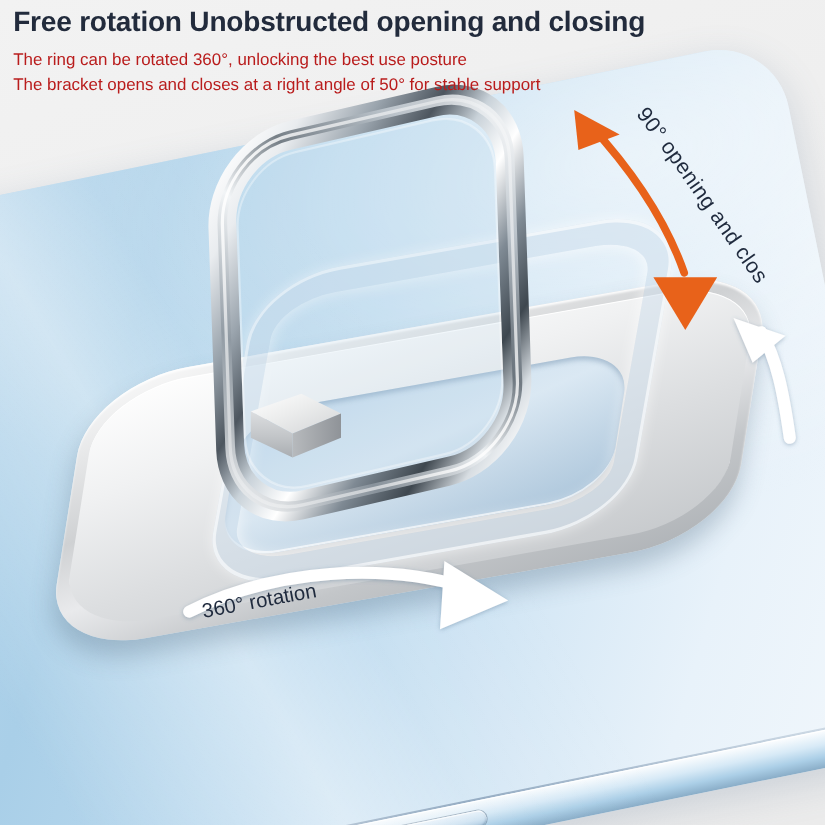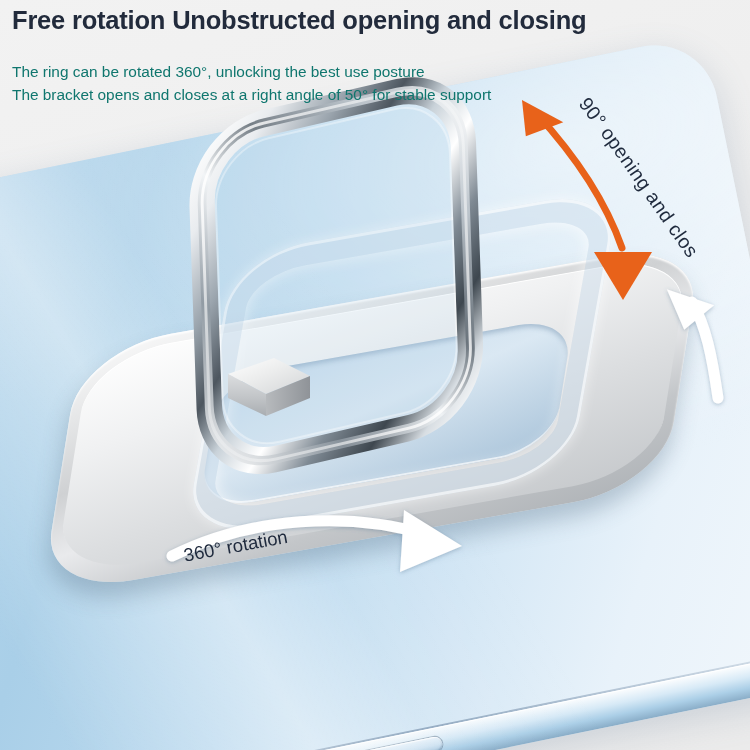--- a/index.html
+++ b/index.html
@@ -30,26 +30,26 @@
     top: 6px;
     width: 726px;
     z-index: 40;
   }
   .headline {
     font-size: 25.5px;
     font-weight: bold;
     color: #222b3c;
     letter-spacing: -0.2px;
     line-height: 1.15;
-    margin: 0 0 26px 0;
+    margin: 0 0 9px 0;
     white-space: nowrap;
   }
   .subline {
     font-size: 15.4px;
-    color: #0f766e;
+    color: #b91c1c;
     line-height: 1.45;
     margin: 0;
     white-space: nowrap;
   }
 
   
   .phone {
     position: absolute;
     left: -230px;
     top: 128px;

